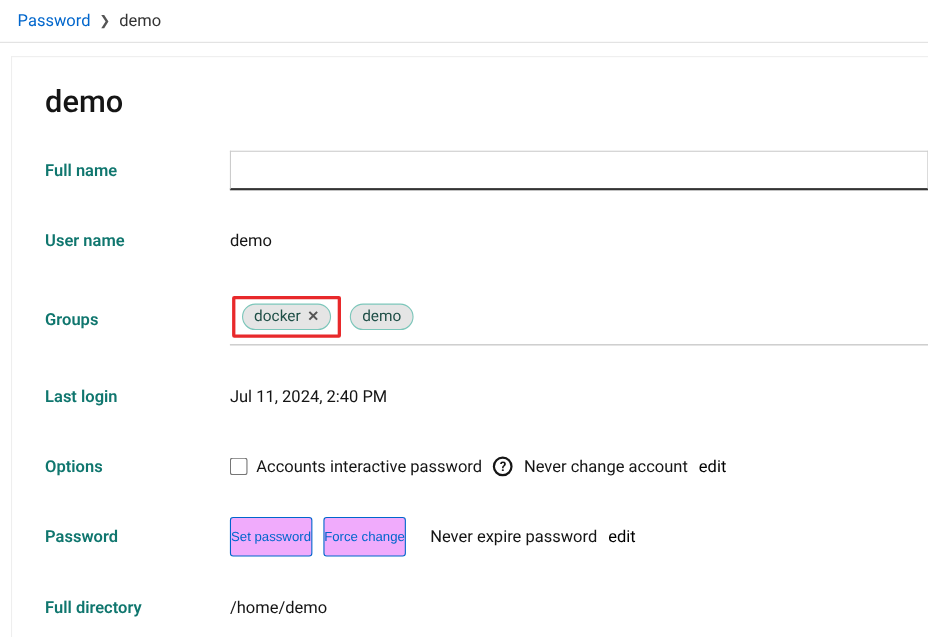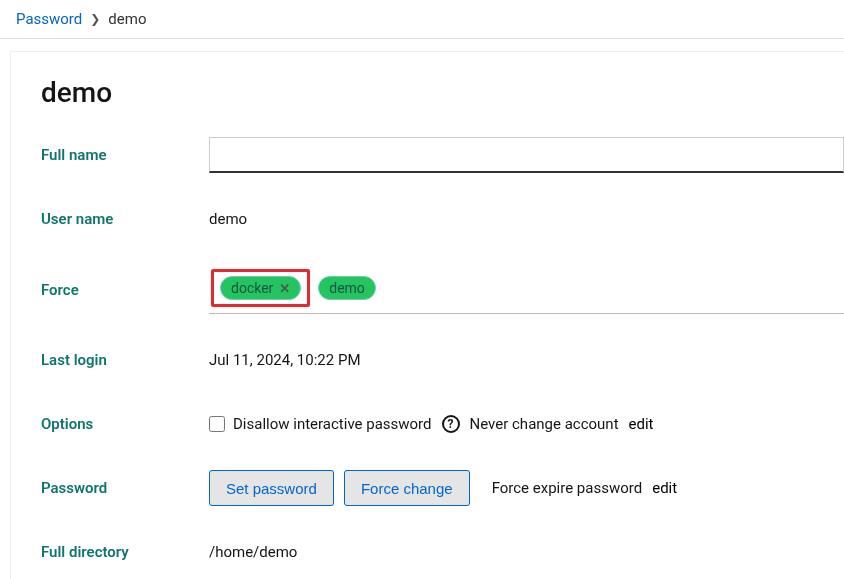--- a/index.html
+++ b/index.html
@@ -75,21 +75,21 @@
       padding: 4px 2px 6px 2px;
       border-bottom: 1px solid #bbb;
     }
     .chip {
       display: inline-flex;
       align-items: center;
       gap: 6px;
       padding: 3px 10px;
       border-radius: 14px;
       border: 1px solid #7cc6ba;
-      background: #22c55e;
+      background: #e5e5e5;
       color: #1f4f47;
       font-size: 14px;
     }
     .chip .chip-x {
       font-weight: bold;
       color: #555;
       cursor: pointer;
       line-height: 1;
       font-size: 13px;
     }
@@ -119,25 +119,25 @@
       border-radius: 50%;
       font-size: 12px;
       font-weight: bold;
       line-height: 1;
     }
     .link { color: #000000; text-decoration: none; cursor: pointer; }
     .btn {
       display: inline-flex;
       align-items: center;
       justify-content: center;
-      padding: 8px 16px;
+      padding: 8px 0;
       border: 1px solid #0066cc;
-      background: #e5e5e5;
+      background: #f0abfc;
       color: #0066cc;
-      font-size: 15px;
+      font-size: 12px;
       cursor: pointer;
       border-radius: 3px;
       height: 36px;
     }
     .static-text { color: #151515; }
   </style>
 </head>
 <body>
 
 <div class="breadcrumb">
@@ -157,62 +157,62 @@
   </div>
 
   <div class="row">
     <div class="label">User name</div>
     <div class="value">
       <span class="static-text">demo</span>
     </div>
   </div>
 
   <div class="row">
-    <div class="label">Force</div>
+    <div class="label">Groups</div>
     <div class="value">
       <div class="groups-container">
         <span class="highlight-box">
           <span class="chip">
             <span>docker</span>
             <span class="chip-x">✕</span>
           </span>
         </span>
         <span class="chip">
           <span>demo</span>
         </span>
       </div>
     </div>
   </div>
 
   <div class="row">
     <div class="label">Last login</div>
     <div class="value">
-      <span class="static-text">Jul 11, 2024, 10:22 PM</span>
+      <span class="static-text">Jul 11, 2024, 2:40 PM</span>
     </div>
   </div>
 
   <div class="row">
     <div class="label">Options</div>
     <div class="value">
       <label class="checkbox-wrap">
         <input type="checkbox" style="">
-        <span>Disallow interactive password</span>
+        <span>Accounts interactive password</span>
       </label>
       <span class="help-icon">?</span>
       <span class="static-text">Never change account</span>
       <a class="link">edit</a>
     </div>
   </div>
 
   <div class="row">
     <div class="label">Password</div>
     <div class="value">
       <button class="btn">Set password</button>
       <button class="btn">Force change</button>
-      <span style="margin-left:12px;" class="static-text">Force expire password</span>
+      <span style="margin-left:12px;" class="static-text">Never expire password</span>
       <a class="link">edit</a>
     </div>
   </div>
 
   <div class="row">
     <div class="label">Full directory</div>
     <div class="value">
       <span class="static-text">/home/demo</span>
     </div>
   </div>

